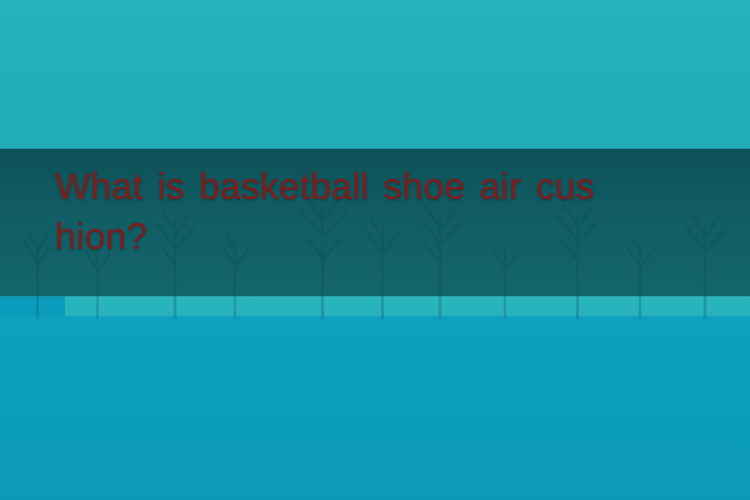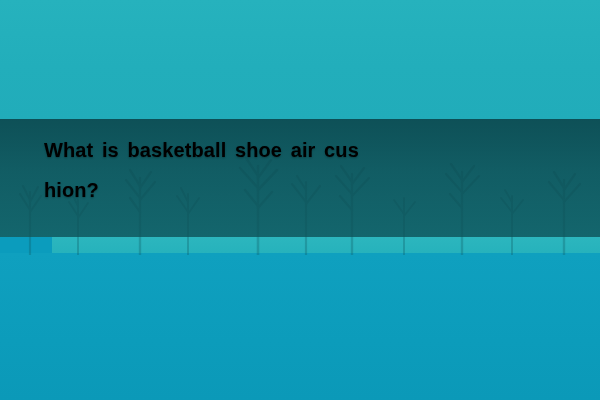--- a/index.html
+++ b/index.html
@@ -82,24 +82,24 @@
                 rgba(12, 72, 78, 0.80) 45%,
                 rgba(14, 80, 86, 0.78) 100%);
   }
 
   .caption-text {
     position: absolute;
     left: 44px;
     top: 130px;
     width: 548px;
     margin: 0;
-    color: #000000;
+    color: #7f1d1d;
     font-family: "Liberation Sans", sans-serif;
-    font-size: 20px;
-    font-weight: 700;
+    font-size: 30px;
+    font-weight: 400;
     line-height: 40px;
     letter-spacing: 0.1px;
     word-spacing: 3px;
     white-space: pre-wrap;
     text-shadow: 0 1px 2px rgba(0, 0, 0, 0.28);
   }
 </style>
 </head>
 <body>
 

